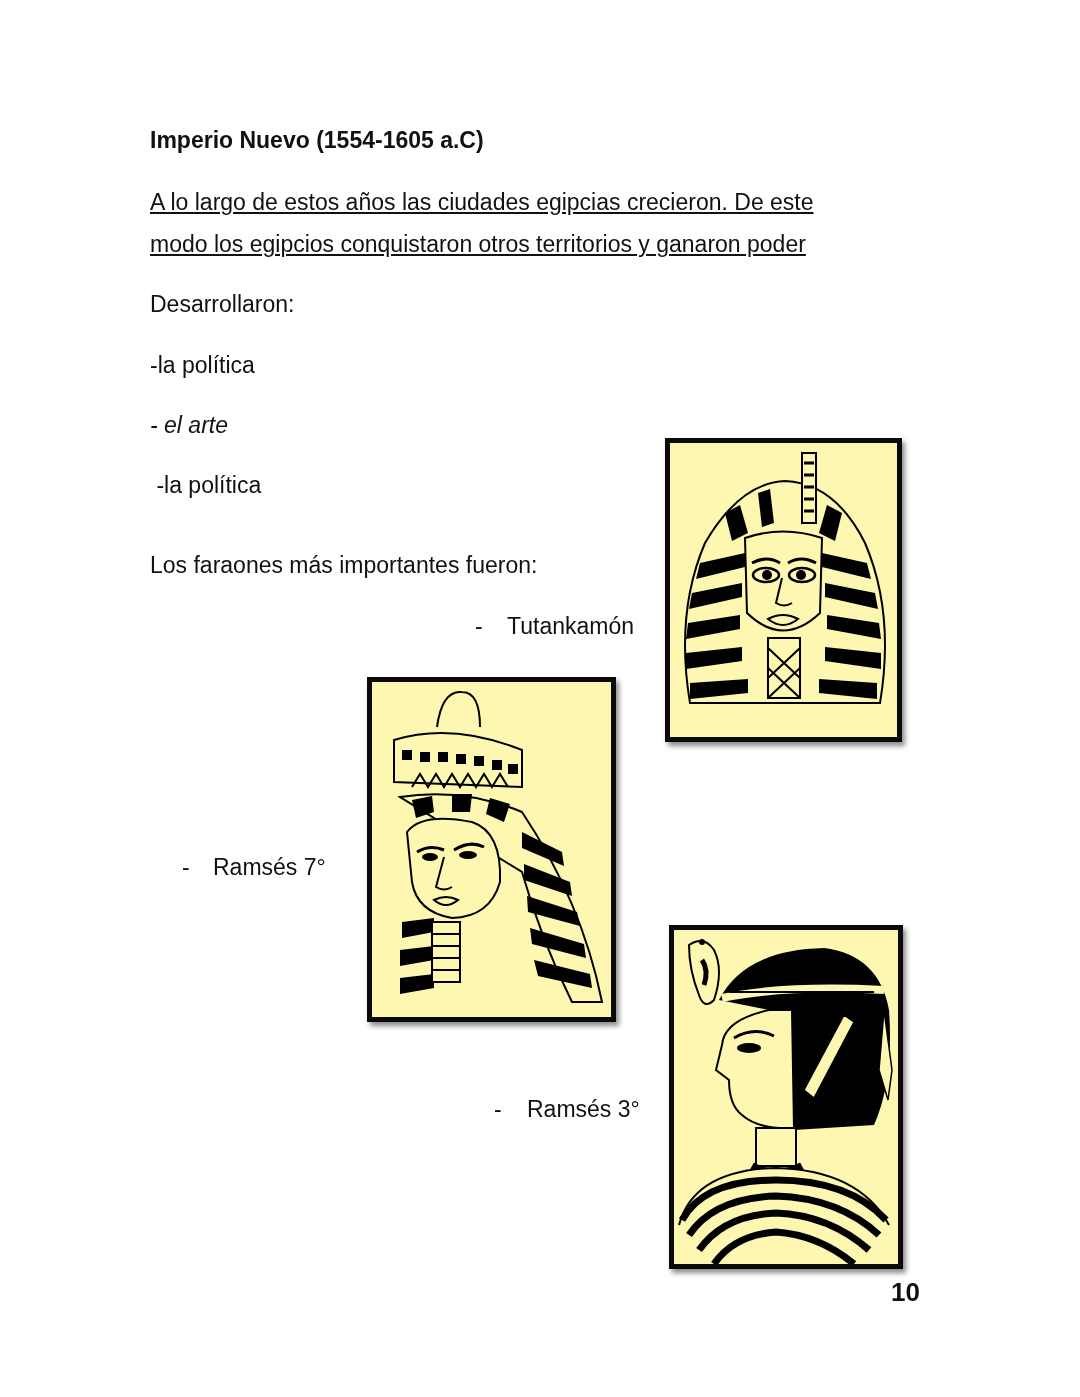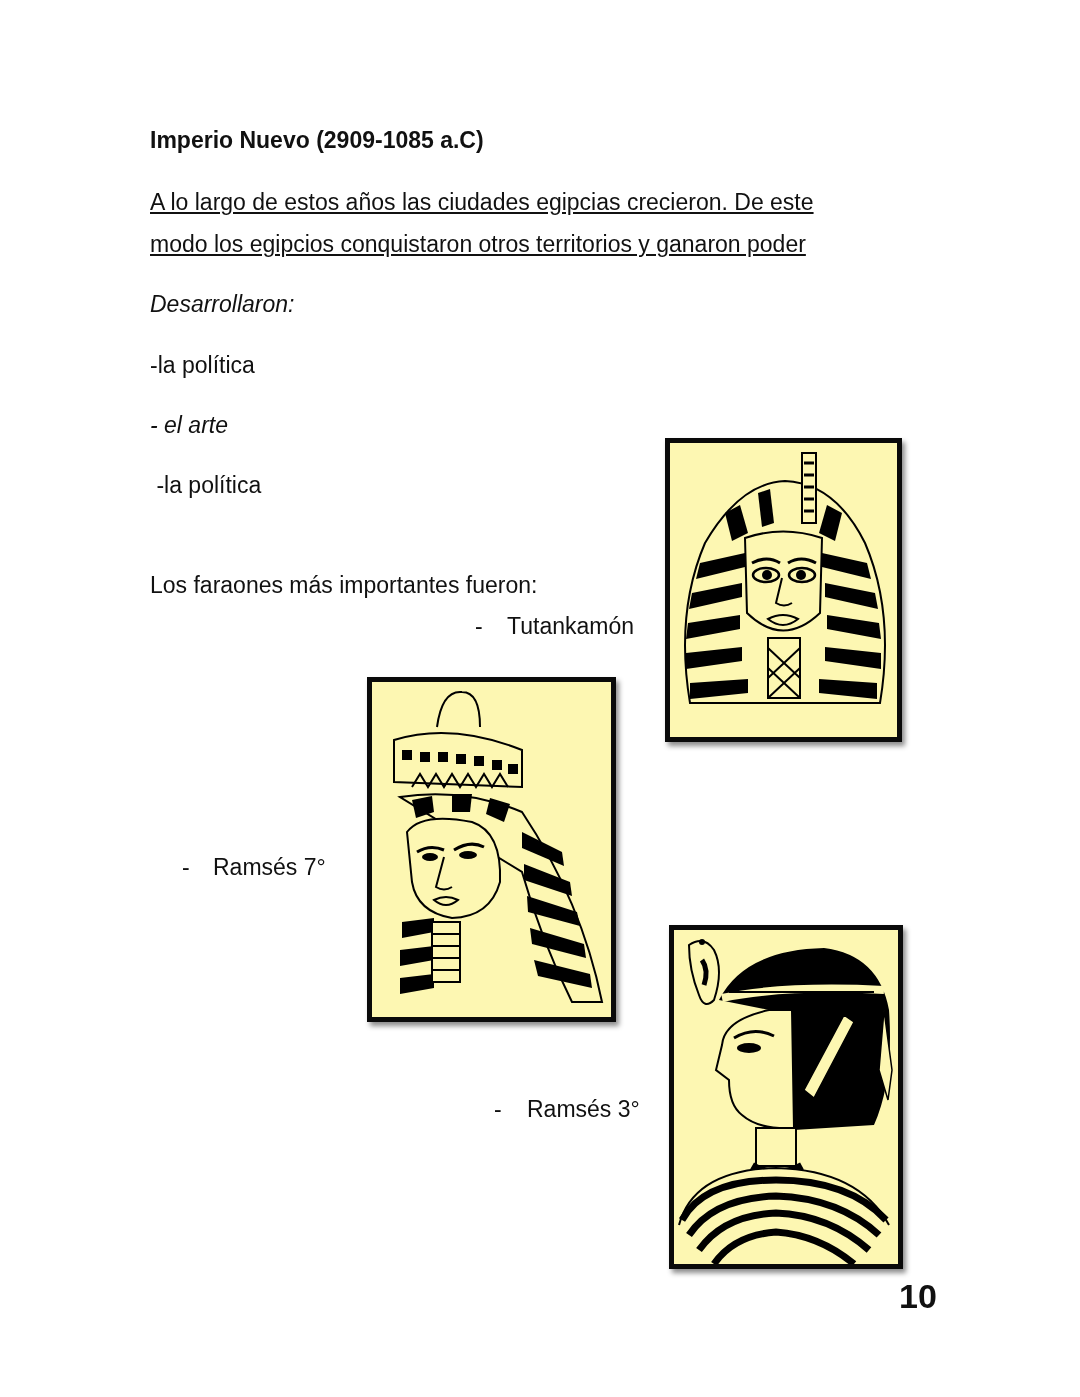--- a/index.html
+++ b/index.html
@@ -4,45 +4,45 @@
   <style>
     html, body { margin: 0; padding: 0; background: #ffffff; }
     body {
       width: 1080px; height: 1397px; position: relative; overflow: hidden;
       font-family: "Liberation Sans", sans-serif; color: #111111;
     }
     .abs { position: absolute; white-space: nowrap; }
     .heading { font-weight: bold; font-size: 23px; left: 150px; top: 127px; }
     .para { font-size: 23px; left: 150px; line-height: 42px; text-decoration: underline; }
     .line { font-size: 23px; }
-    .pagenum { font-weight: bold; font-size: 34px; left: 891px; top: 1277px; margin-left: 8px; }
+    .pagenum { font-weight: bold; font-size: 26px; left: 891px; top: 1277px; }
     .frame {
       position: absolute; box-sizing: border-box;
       border: 5px solid #0a0a0a; background: #fdf7b2;
       box-shadow: 3px 4px 5px rgba(0,0,0,0.45);
       overflow: hidden;
     }
     .frame svg { width: 100%; height: 100%; display: block; }
   </style>
 </head>
 <body>
 
 <div>
 
-  <div class="abs heading">Imperio Nuevo (2909-1085 a.C)</div>
+  <div class="abs heading">Imperio Nuevo (1554-1605 a.C)</div>
 
   <div class="abs para" style="top:181px;">A lo largo de estos años las ciudades egipcias crecieron. De este</div>
   <div class="abs para" style="top:223px;">modo los egipcios conquistaron otros territorios y ganaron poder</div>
 
-  <div class="abs line" style="left:150px; top:291px;font-style:italic;">Desarrollaron:</div>
+  <div class="abs line" style="left:150px; top:291px;">Desarrollaron:</div>
   <div class="abs line" style="left:150px; top:352px;">-la política</div>
   <div class="abs line" style="left:150px; top:412px;font-style:italic;">- el arte</div>
   <div class="abs line" style="left:150px; top:472px; white-space:pre;text-align:right;"> -la política</div>
 
-  <div class="abs line" style="left:150px; top:552px;margin-top:20px;">Los faraones más importantes fueron:</div>
+  <div class="abs line" style="left:150px; top:552px;">Los faraones más importantes fueron:</div>
 
   <div class="abs line" style="left:475px; top:613px;">-</div>
   <div class="abs line" style="left:507px; top:613px;">Tutankamón</div>
 
   <div class="frame" style="left:665px; top:438px; width:237px; height:304px;">
     <svg viewBox="0 0 227 294" preserveAspectRatio="none">
 
       <path d="M20 260 Q5 170 35 100 Q70 40 115 38 Q165 40 195 100 Q225 170 210 260 Z" fill="#fdf7b2" stroke="#000" stroke-width="2"></path>
       <g fill="#000">
         <path d="M30 120 L75 110 L75 124 L26 136 Z"></path>

